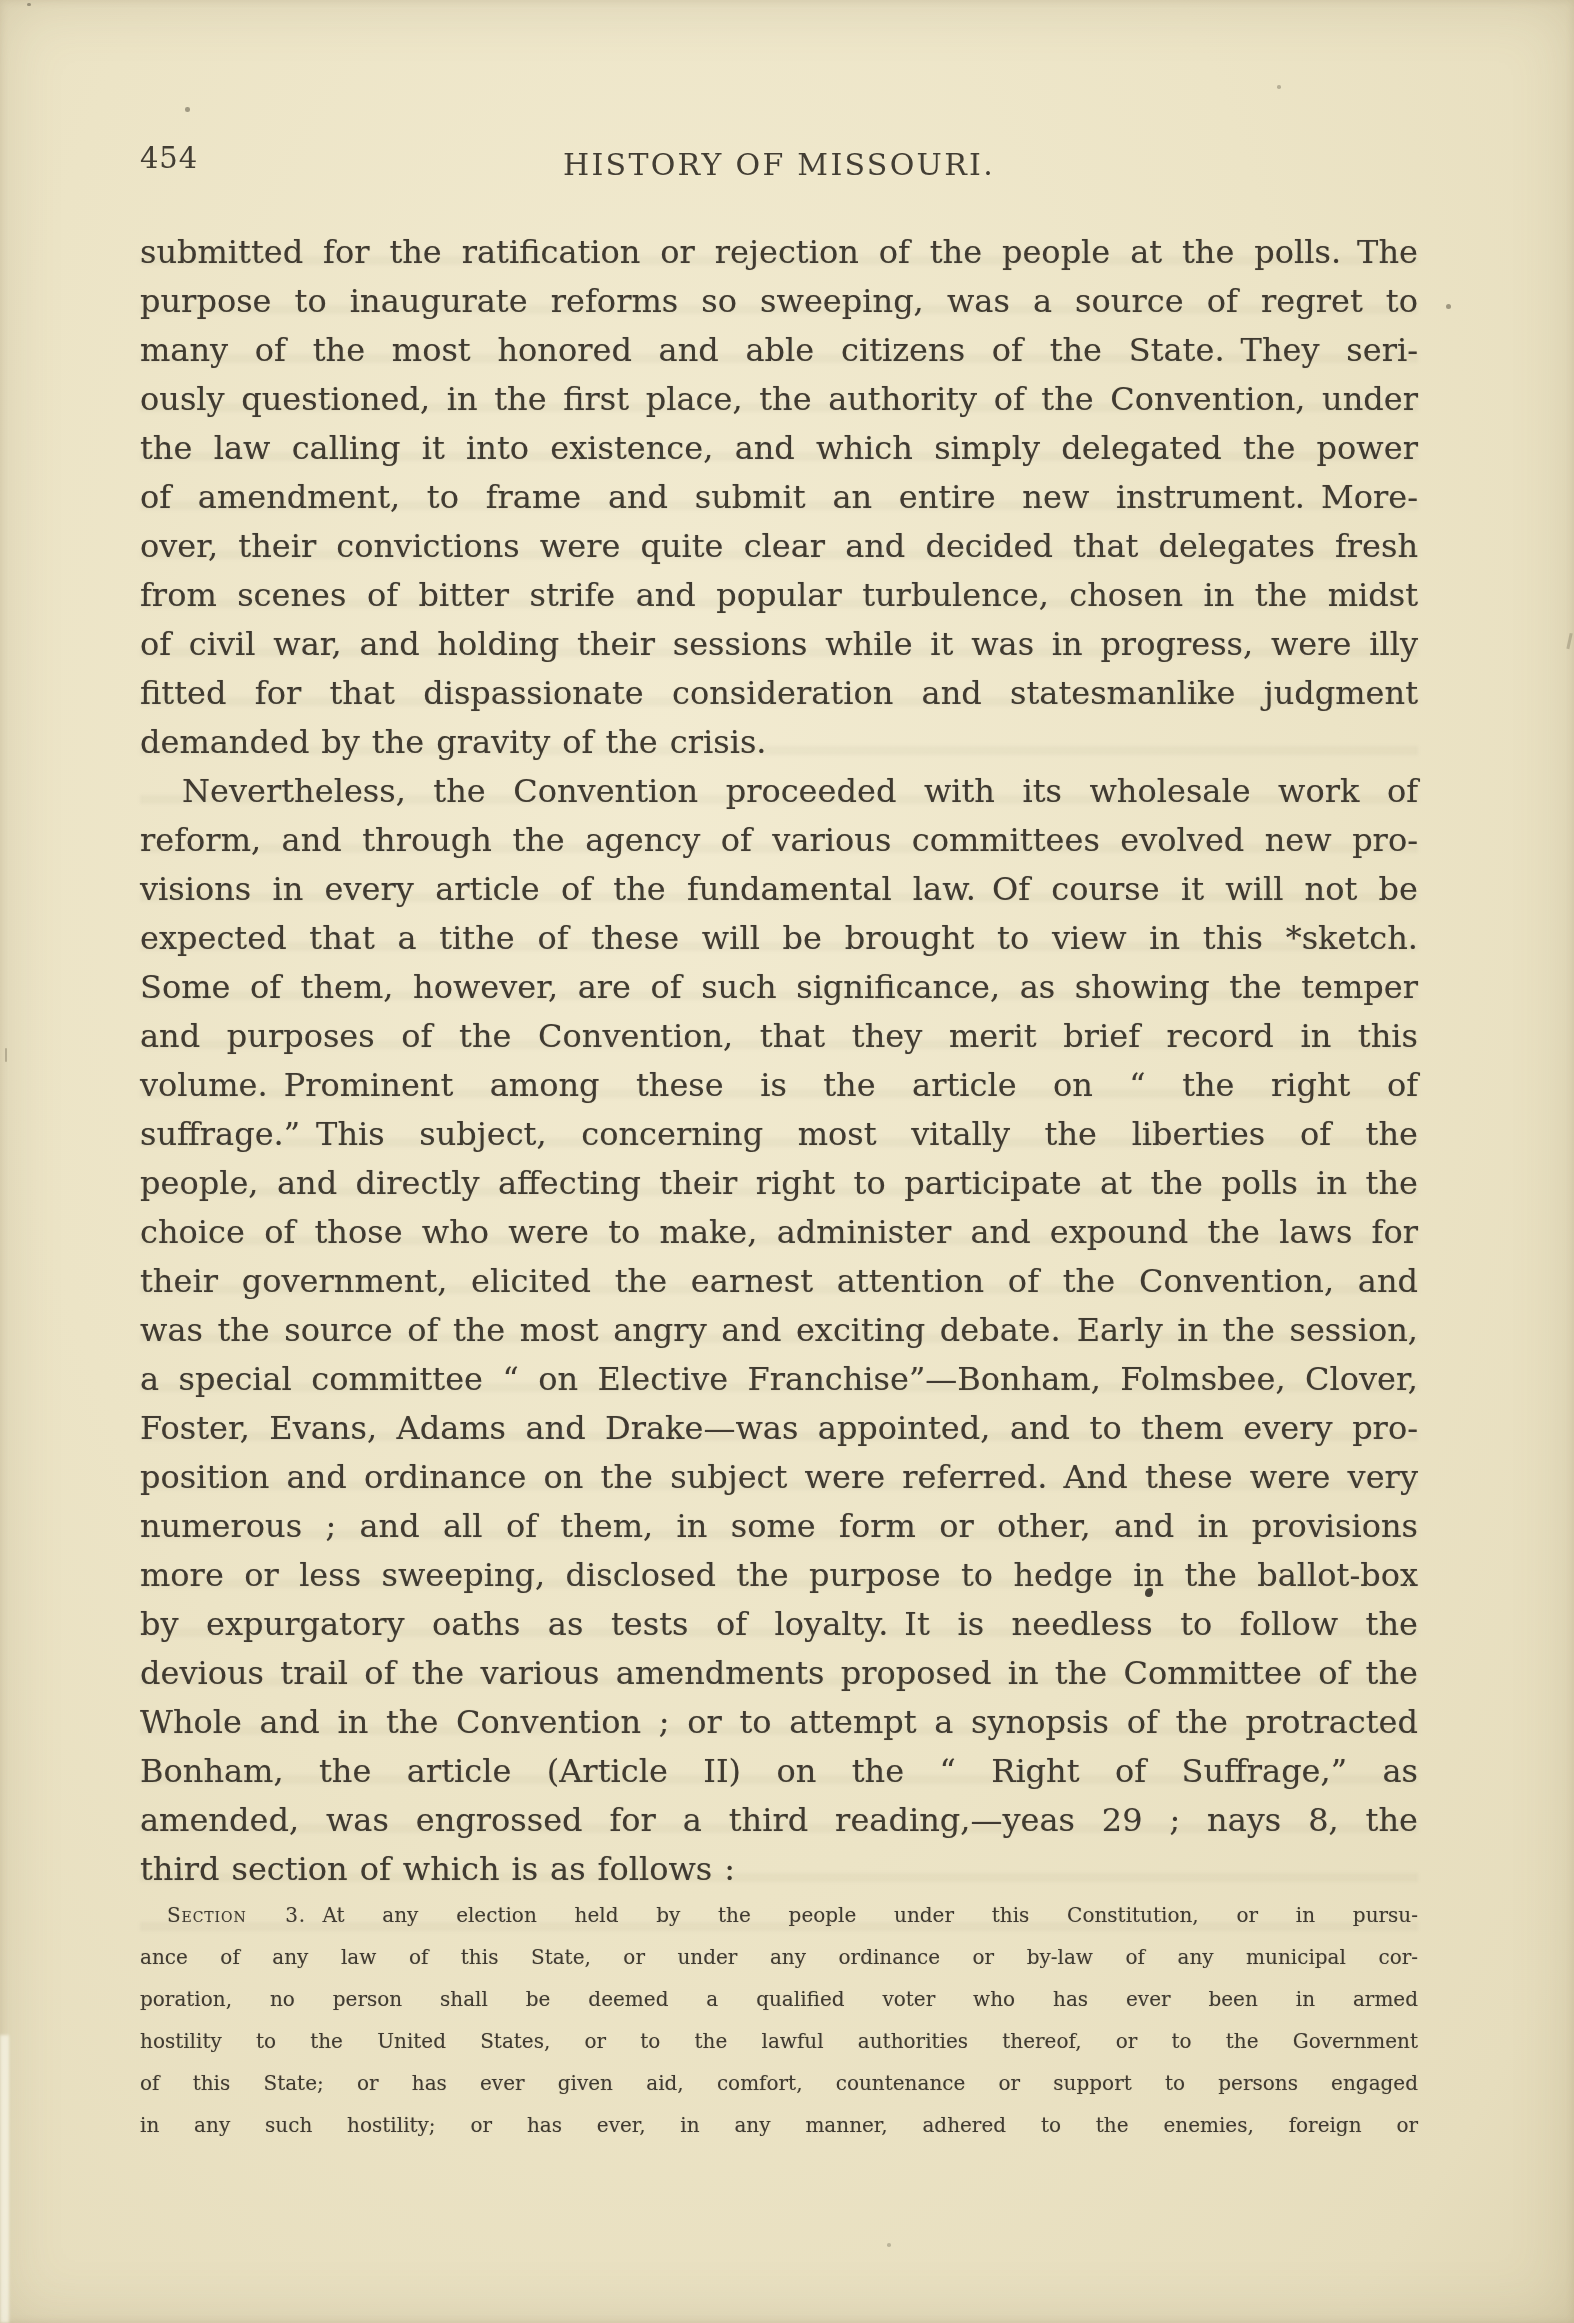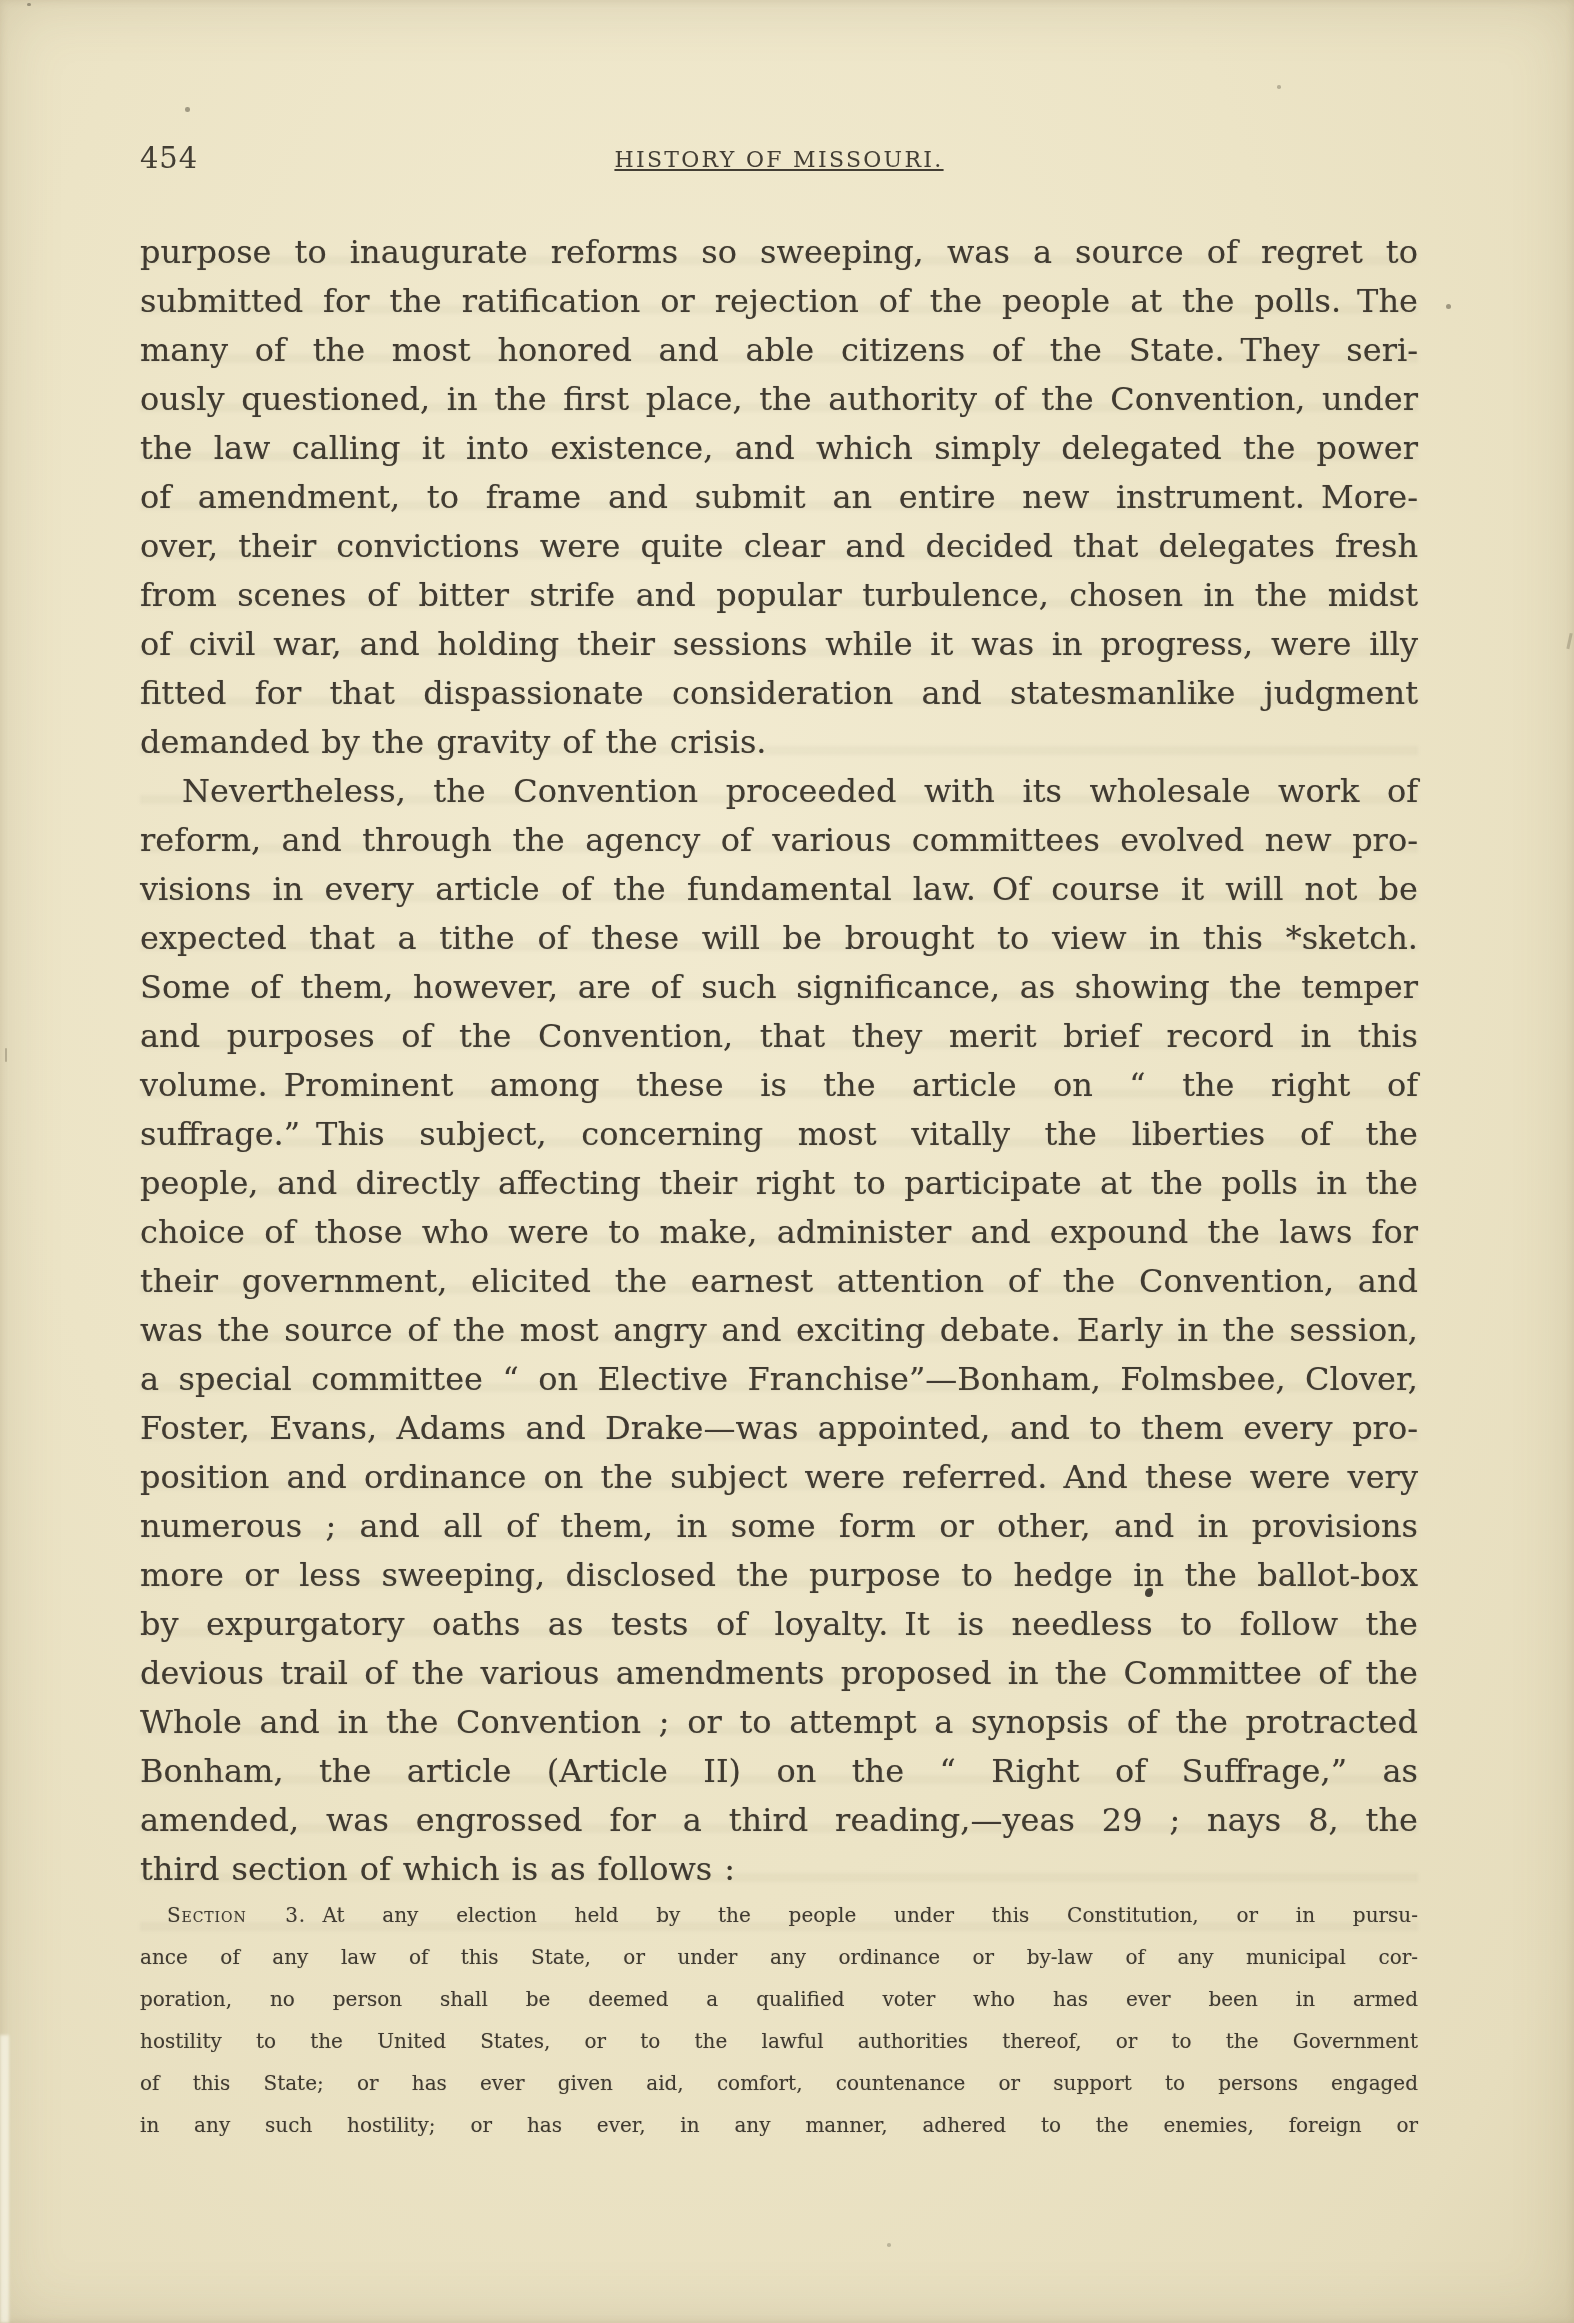--- a/index.html
+++ b/index.html
@@ -27,21 +27,21 @@
     filter: blur(1.8px);
     pointer-events: none;
   }
   .running-head { position: absolute; left: 0; top: 0; width: 100%; }
   .pageno {
     position: absolute; left: 140px; top: 141px;
     font-size: 29px; letter-spacing: 0.9px;
   }
   .head-title {
     position: absolute; left: 140px; top: 147px; width: 1278px;
-    text-align: center; font-size: 22px; letter-spacing: 2.3px; text-decoration: underline;
+    text-align: center; font-size: 30px; letter-spacing: 2.3px;
   }
   .text-block {
     position: absolute; left: 140px; top: 228px; width: 1278px;
     font-size: 32px; line-height: 49px;
     text-shadow: 0 0 0.9px rgba(70,64,52,0.35);
     word-spacing: 1.8px;
   }
   .line { text-align: justify; text-align-last: justify; }
   .line.short { text-align-last: left; }
   .line.indent { text-indent: 42px; }
@@ -93,22 +93,22 @@
   <div class="edge-light"></div>
 
   <header class="running-head">
     <span class="pageno">454</span>
     <span class="head-title">HISTORY OF MISSOURI.</span>
   </header>
 
   <main class="text-block">
 
     <div class="para">
+      <div class="line">submitted for the ratification or rejection of the people at the polls. The</div>
       <div class="line">purpose to inaugurate reforms so sweeping, was a source of regret to</div>
-      <div class="line">submitted for the ratification or rejection of the people at the polls. The</div>
       <div class="line">many of the most honored and able citizens of the State. They seri-</div>
       <div class="line">ously questioned, in the first place, the authority of the Convention, under</div>
       <div class="line">the law calling it into existence, and which simply delegated the power</div>
       <div class="line">of amendment, to frame and submit an entire new instrument. More-</div>
       <div class="line">over, their convictions were quite clear and decided that delegates fresh</div>
       <div class="line">from scenes of bitter strife and popular turbulence, chosen in the midst</div>
       <div class="line">of civil war, and holding their sessions while it was in progress, were illy</div>
       <div class="line">fitted for that dispassionate consideration and statesmanlike judgment</div>
       <div class="line short">demanded by the gravity of the crisis.</div>
     </div>

